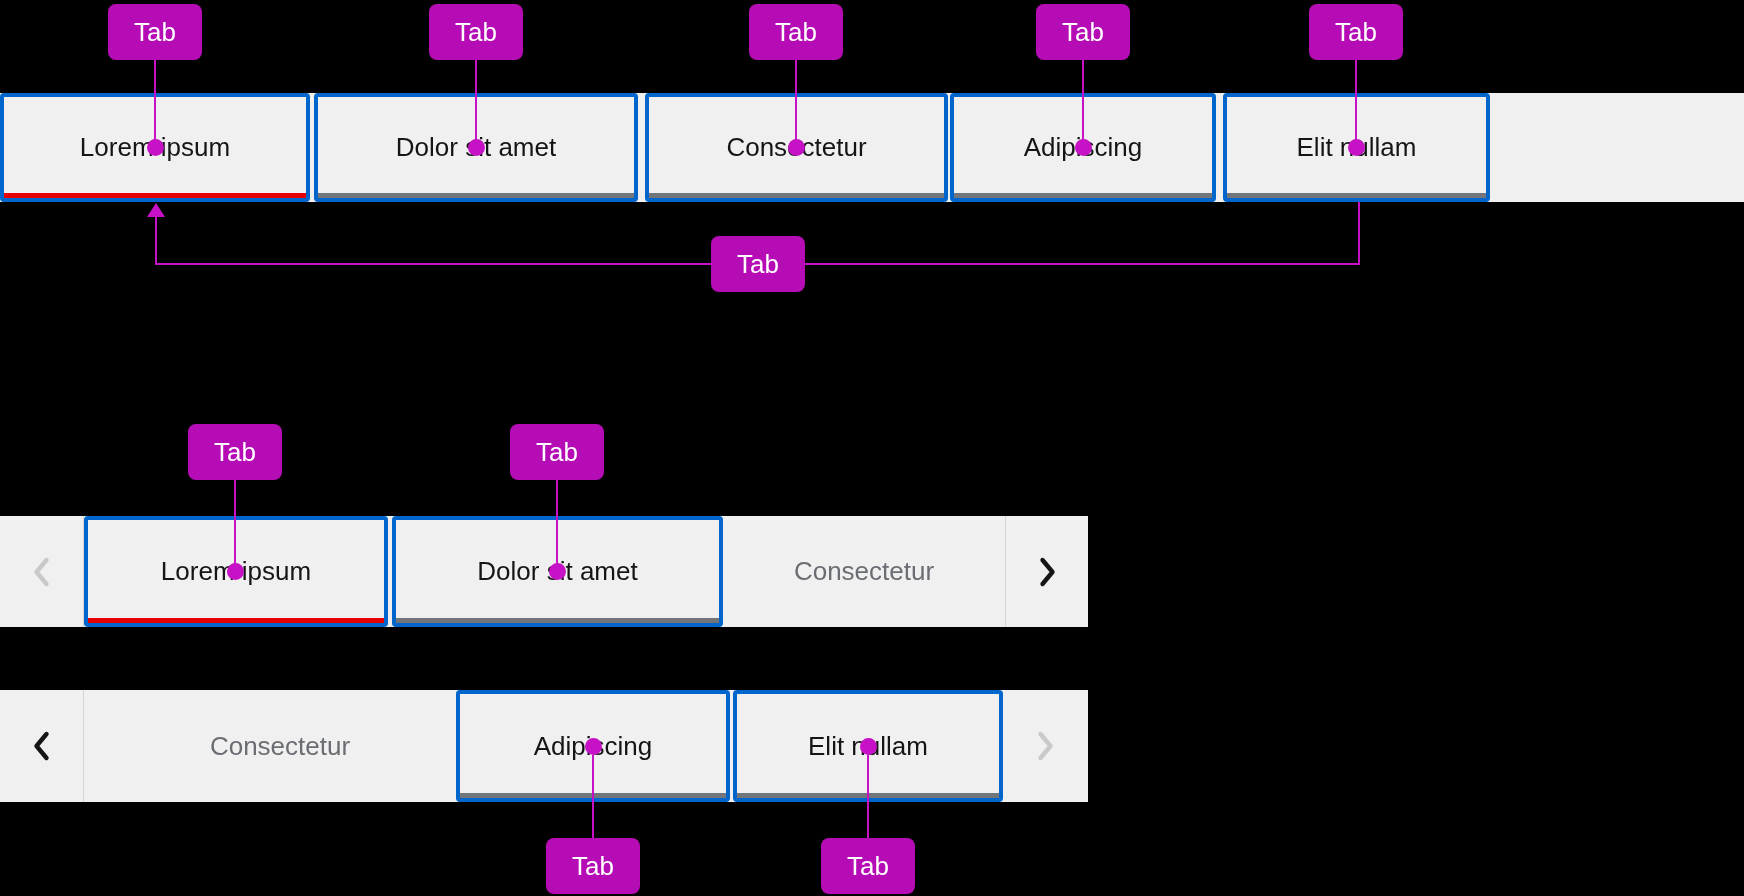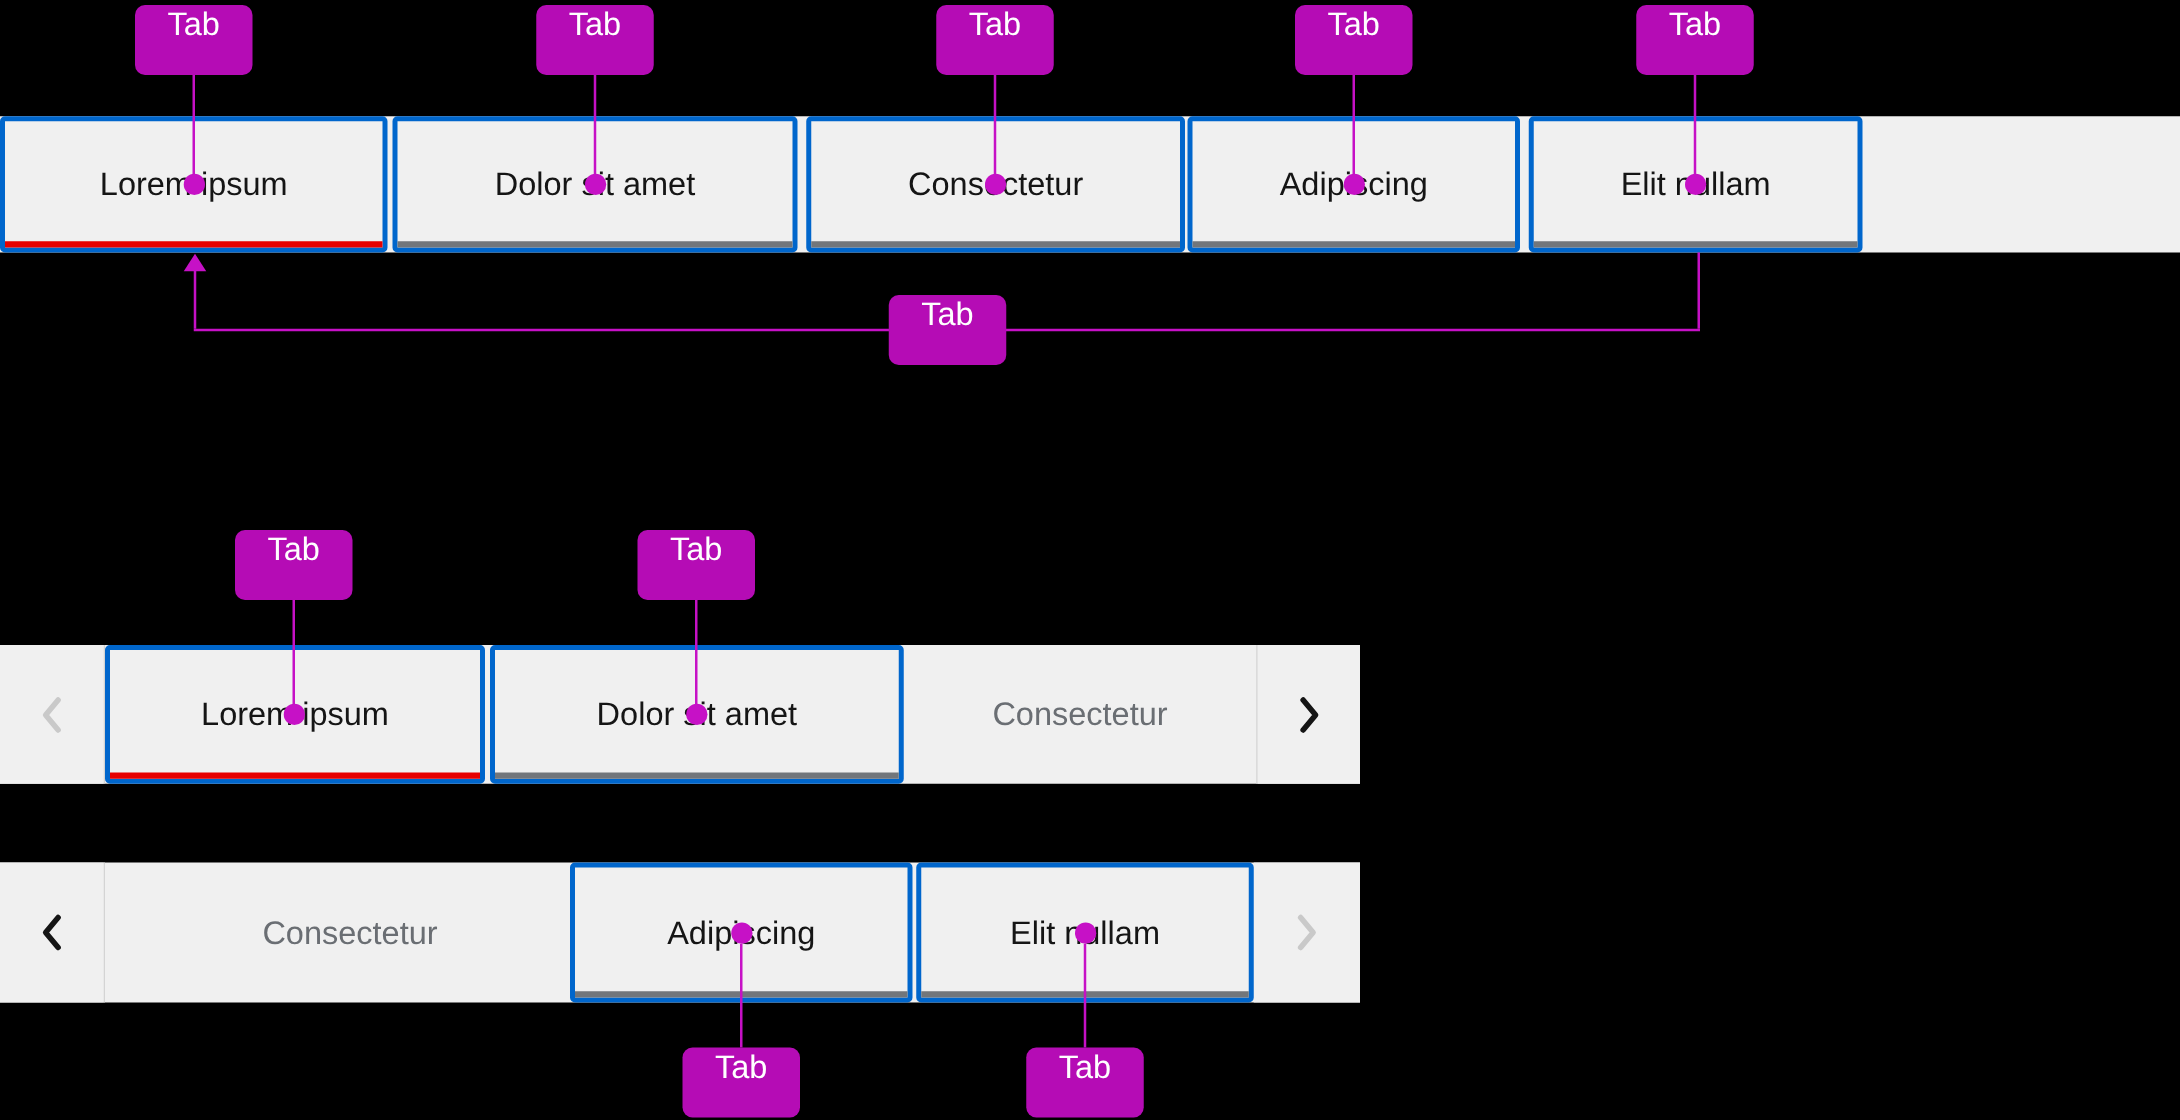--- a/index.html
+++ b/index.html
@@ -11,21 +11,21 @@
   *{margin:0;padding:0;box-sizing:border-box;}
   html,body{background:var(--background);}
   .canvas{
     position:relative;width:1744px;height:896px;background:var(--background);
     overflow:hidden;font-family:"Liberation Sans", sans-serif;
   }
   
   .badge{
     position:absolute;width:94px;height:56px;border-radius:8px;
     background:var(--annotation-fill);color:var(--badge-text);
-    display:flex;justify-content:center;
+    display:flex;align-items:center;justify-content:center;
     font-size:26px;z-index:30;
   }
   .vline{position:absolute;width:2px;background:var(--annotation-line);z-index:25;}
   .hline{position:absolute;height:2px;background:var(--annotation-line);z-index:25;}
   .dot{position:absolute;width:17px;height:17px;border-radius:50%;
        background:var(--annotation-line);z-index:28;}
   .arrow-up{position:absolute;width:0;height:0;z-index:25;
     border-left:9px solid transparent;border-right:9px solid transparent;
     border-bottom:14px solid var(--annotation-line);}
   

